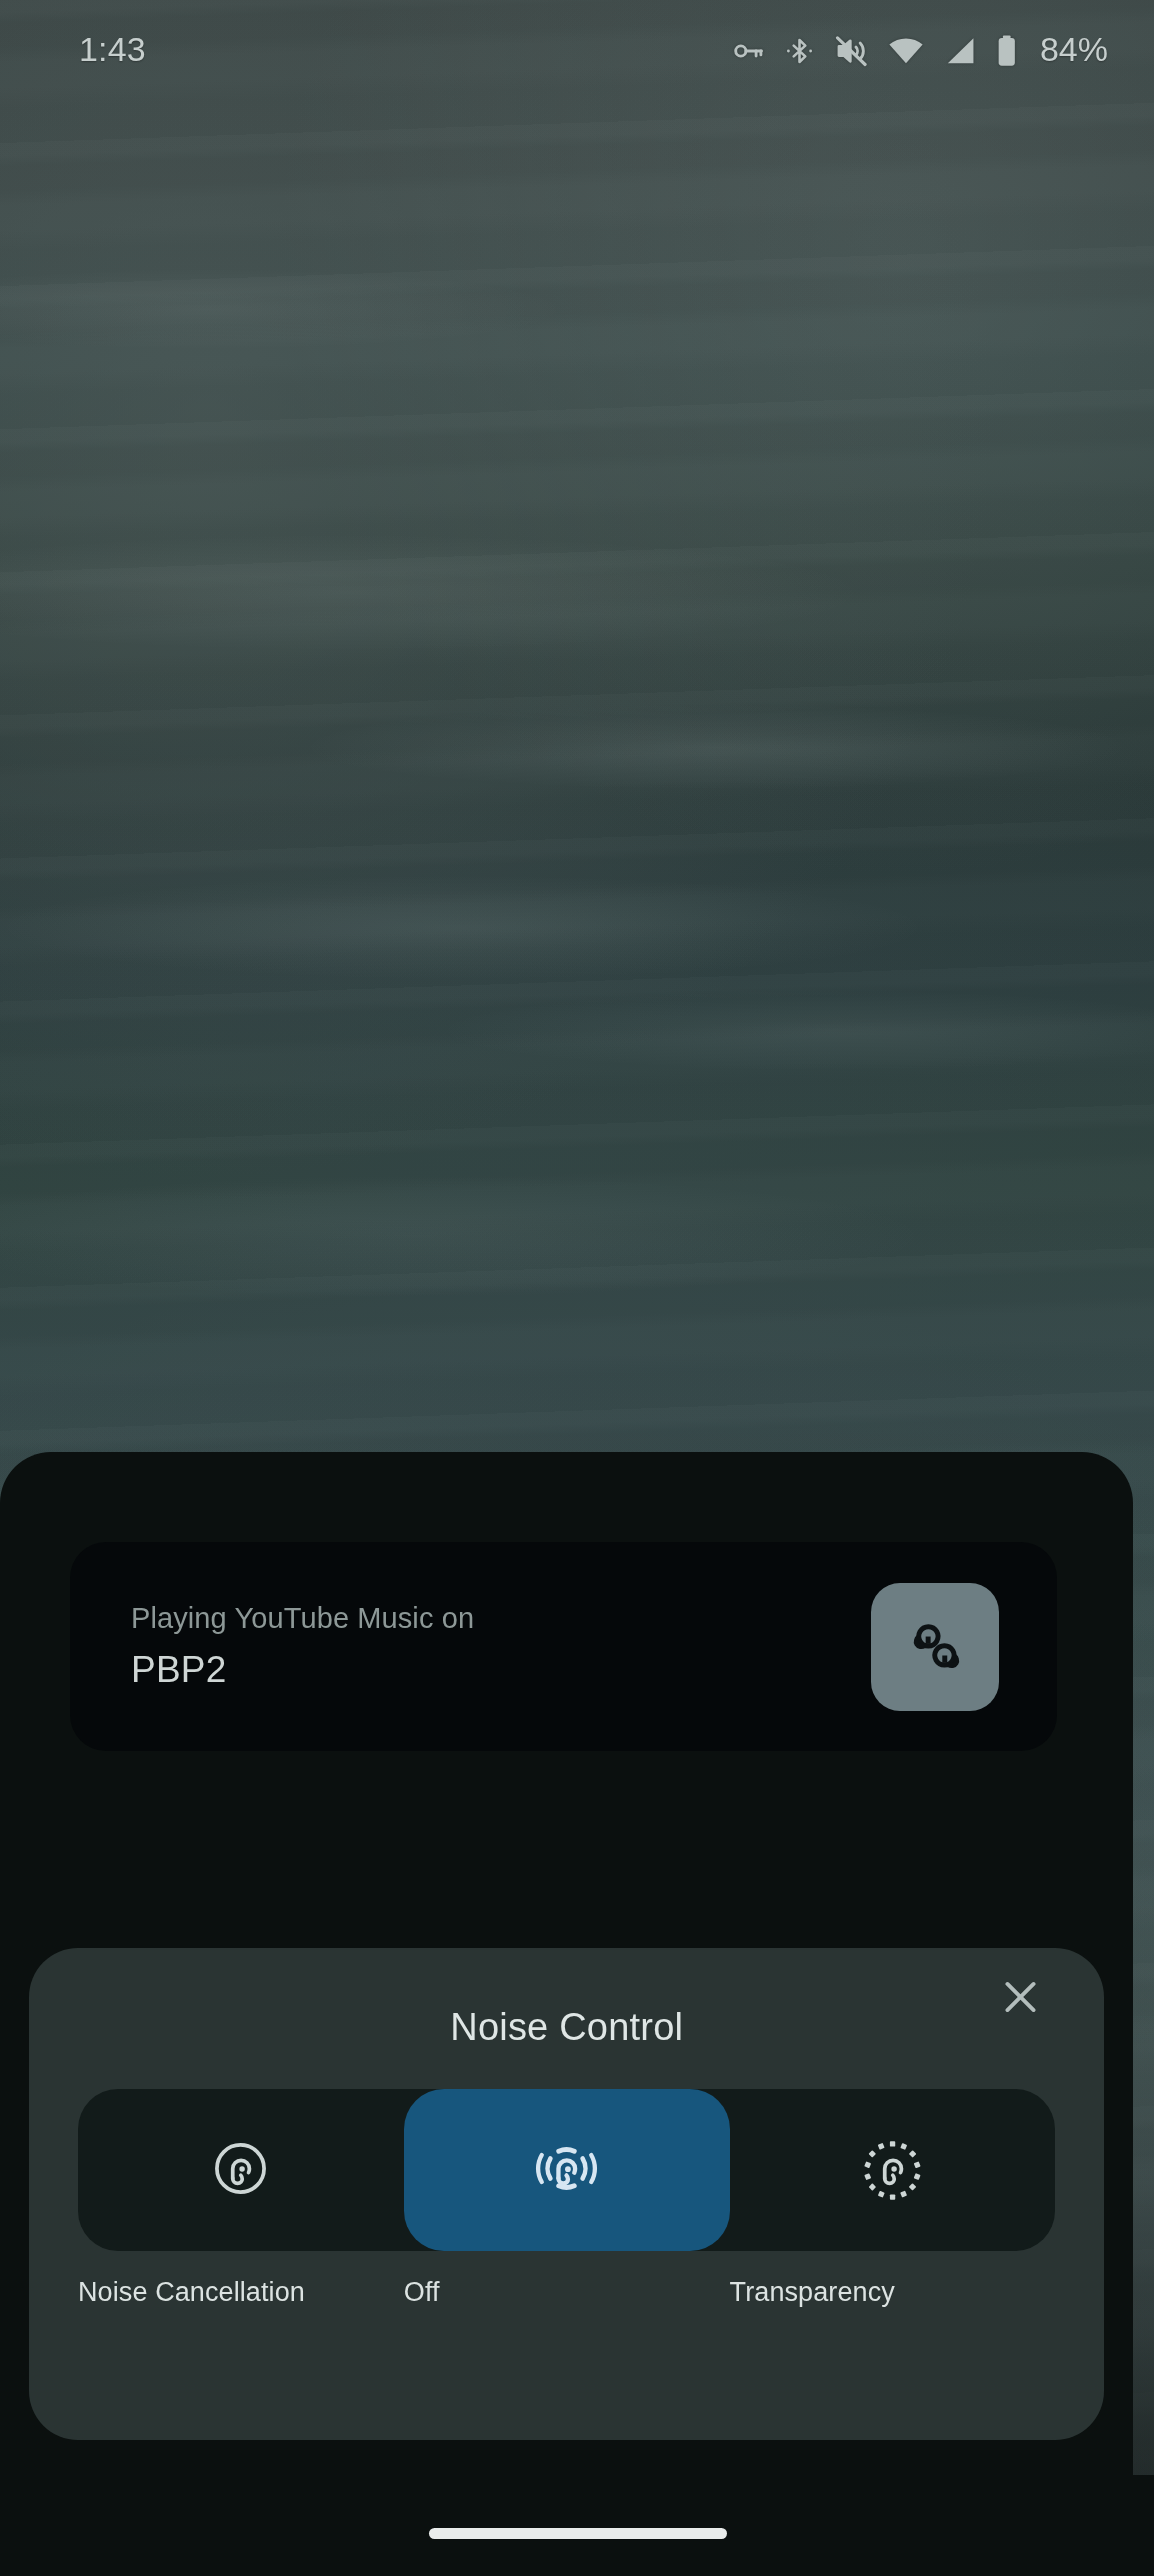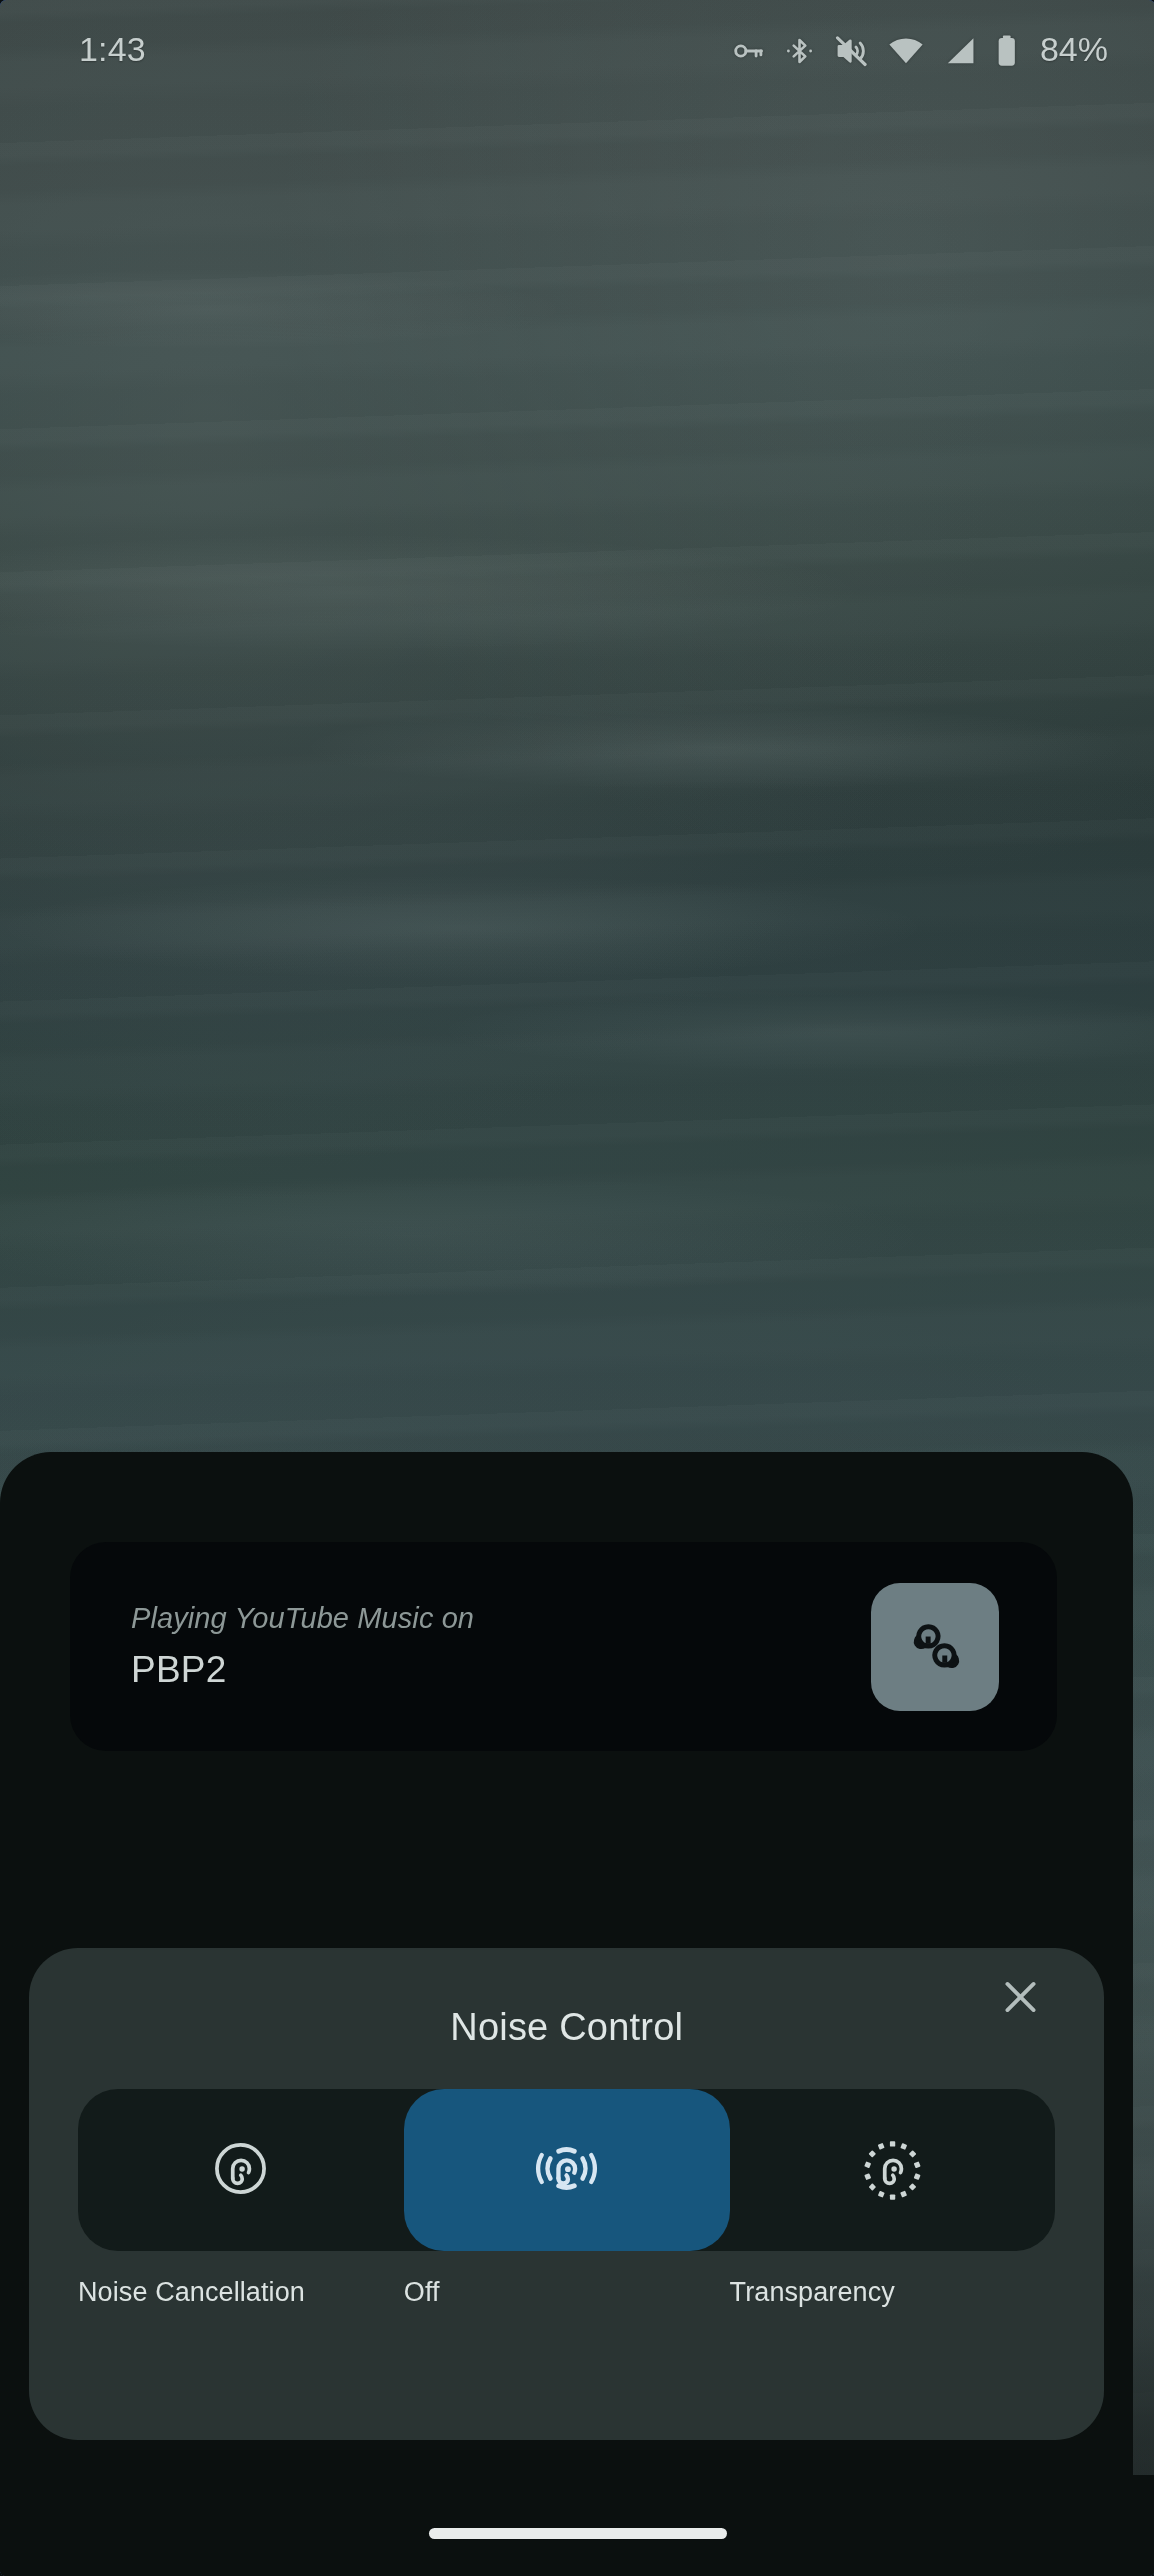--- a/index.html
+++ b/index.html
@@ -5,21 +5,20 @@
   * { margin:0; padding:0; box-sizing:border-box; }
   html, body {
     width:1155px; height:2576px;
     background:#0a0f0f;
     font-family:"Liberation Sans", sans-serif;
     overflow:hidden;
   }
   #screen {
     position:relative; width:1155px; height:2576px; overflow:hidden;
     background:#1d4ed8;
-    border-radius:6px;
   }
 
   
   #wallpaper {
     position:absolute; inset:0;
     background:
       radial-gradient(110% 48% at 18% 16%, rgba(82,95,94,0.55) 0%, rgba(82,95,94,0) 62%),
       radial-gradient(90% 40% at 78% 10%, rgba(90,104,103,0.45) 0%, rgba(90,104,103,0) 60%),
       radial-gradient(120% 45% at 50% 54%, rgba(54,72,74,0.75) 0%, rgba(54,72,74,0) 70%),
       radial-gradient(130% 55% at 45% 88%, rgba(104,120,118,0.40) 0%, rgba(104,120,118,0) 72%),
@@ -95,21 +94,21 @@
   }
 
   #media-card {
     position:absolute; left:70px; right:76px; top:90px; height:209px;
     background:#05080a;
     border-radius:36px;
     display:flex; align-items:center; padding:0 58px 0 61px;
   }
   #media-text { flex:1; display:flex; flex-direction:column; gap:14.4px; }
   #media-app {
-    color:#8d9897; font-size:29px; letter-spacing:0.1px;font-style:italic;
+    color:#8d9897; font-size:29px; letter-spacing:0.1px;
   }
   #media-device {
     color:#cfd6d5; font-size:37px; letter-spacing:0.2px;
   }
   #media-device-chip {
     width:128px; height:128px; border-radius:29px;
     background:#6d7e83;
     display:flex; align-items:center; justify-content:center;
     flex:none;
   }

